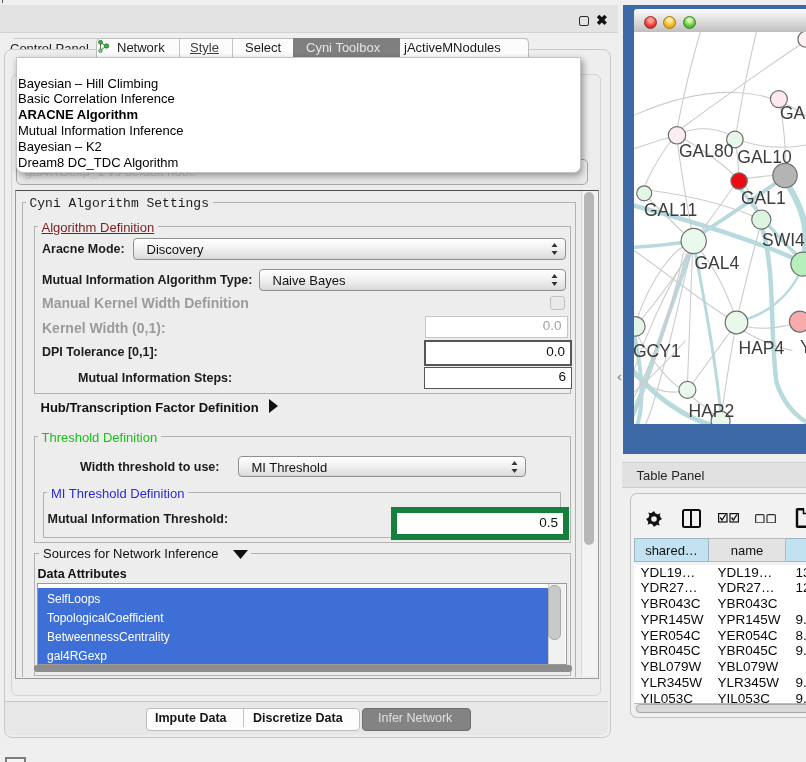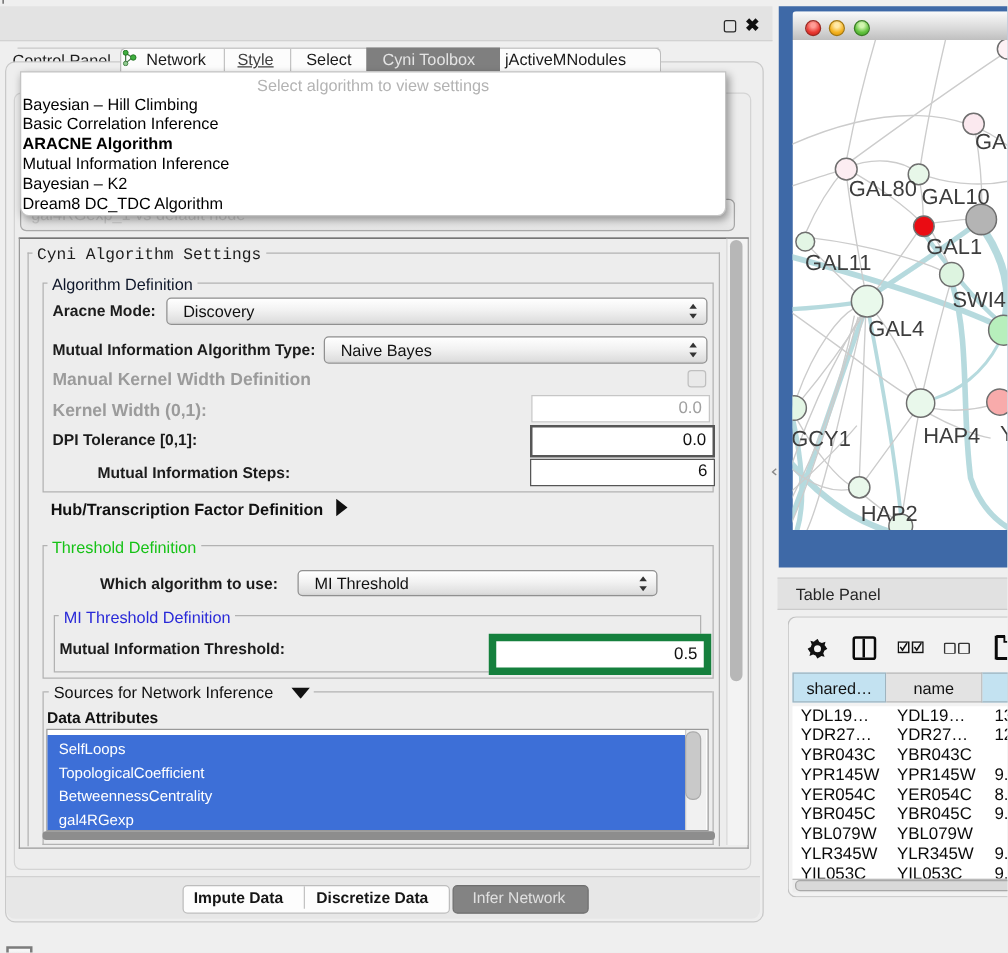--- a/index.html
+++ b/index.html
@@ -58,21 +58,21 @@
 <div class="abs" style="left:580.5px;top:190.5px;width:16px;height:485px;background:#f3f3f3;border-left:1px solid #d8d8d8;"></div>
 <div class="abs" style="left:583.5px;top:192px;width:10px;height:353px;background:#b7b7b7;border-radius:5px;"></div>
 
 <div id="formarea">
 
  <div class="group" style="left:21.5px;top:202px;width:552px;height:474px;border-bottom:none;">
    <span class="gtitle" style="color:#1c1c1c;font-family:Liberation Mono, monospace;">Cyni Algorithm Settings</span>
  </div>
 
  <div class="group" style="left:33.5px;top:226px;width:535px;height:166px;">
-   <span class="gtitle" style="color:#0f172a;">Algorithm Definition</span>
+   <span class="gtitle" style="color:#7f1d1d;text-decoration:underline;">Algorithm Definition</span>
  </div>
  <span class="lbl" style="left:42px;top:242px;">Aracne Mode:</span>
  <div class="combo" style="left:132.5px;top:238px;width:431px;height:19.5px;">
    <span class="ct">Discovery</span>
    <svg class="arr" width="7" height="12" viewBox="0 0 7 12">
         <path d="M3.5 0 L6.5 4 L0.5 4 Z" fill="#333"></path>
         <path d="M3.5 12 L6.5 8 L0.5 8 Z" fill="#333"></path>
       </svg>
  </div>
  <span class="lbl" style="left:42px;top:273px;">Mutual Information Algorithm Type:</span>
@@ -92,21 +92,21 @@
  <span class="lbl" style="left:42px;top:371px;margin-left:36px;">Mutual Information Steps:</span>
  <div class="field" style="left:424px;top:366.5px;width:141px;height:19px;border:1px solid #565656;padding:1.5px 5px 0 0;">6</div>
  <span class="abs" style="left:40.5px;top:399.5px;font-size:13px;font-weight:bold;color:#111;">Hub/Transcription Factor Definition</span>
  <svg class="abs" style="left:268px;top:399px;" width="11" height="14" viewBox="0 0 11 14">
       <path d="M1 0 L10 7 L1 14 Z" fill="#111"></path>
     </svg>
 
  <div class="group" style="left:33.5px;top:436px;width:535px;height:105px;">
    <span class="gtitle" style="color:#16c216;">Threshold Definition</span>
  </div>
- <span class="lbl" style="left:80px;top:459.5px;">Which algorithm to use:</span>
+ <span class="lbl" style="left:80px;top:459.5px;">Width threshold to use:</span>
  <div class="combo" style="left:237.5px;top:456px;width:286px;height:19px;">
    <span class="ct">MI Threshold</span>
    <svg class="arr" width="7" height="12" viewBox="0 0 7 12">
         <path d="M3.5 0 L6.5 4 L0.5 4 Z" fill="#333"></path>
         <path d="M3.5 12 L6.5 8 L0.5 8 Z" fill="#333"></path>
       </svg>
  </div>
  <div class="group" style="left:43px;top:492px;width:516px;height:44px;">
    <span class="gtitle" style="color:#2a2ad8;">MI Threshold Definition</span>
  </div>
@@ -145,21 +145,20 @@
  <span class="abs" style="left:155px;top:711px;font-size:12.5px;font-weight:bold;color:#161616;">Impute Data</span>
  <span class="abs" style="left:253px;top:711px;font-size:12.5px;font-weight:bold;color:#161616;">Discretize Data</span>
  <span class="abs" style="left:378px;top:711px;font-size:12.5px;color:#e0e0e0;">Infer Network</span>
 
  <svg class="abs" style="left:617px;top:373.5px;" width="5" height="7" viewBox="0 0 5 7">
       <path d="M4 1 L1 3.5 L4 6" stroke="#8a8a8a" stroke-width="1.1" fill="none"></path>
     </svg>
 </div>
 
 <div id="overlay" class="abs" style="left:16px;top:57px;width:563px;height:113.5px;background:#fff;border:1px solid #c4c4c4;border-radius:0 0 7px 7px;box-shadow:2px 3px 7px rgba(0,0,0,0.4);z-index:50;">
-  <div style="position:absolute;left:0;top:3px;width:100%;text-align:center;font-size:13px;color:#b3b3b3;">Select algorithm to view settings</div>
   <div style="position:absolute;left:1px;top:17.5px;font-size:13px;color:#000;line-height:15.95px;">
     Bayesian – Hill Climbing<br>
     Basic Correlation Inference<br>
     <span style="font-weight:bold;">ARACNE Algorithm</span><br>
     Mutual Information Inference<br>
     Bayesian – K2<br>
     Dream8 DC_TDC Algorithm
   </div>
 </div>
 

